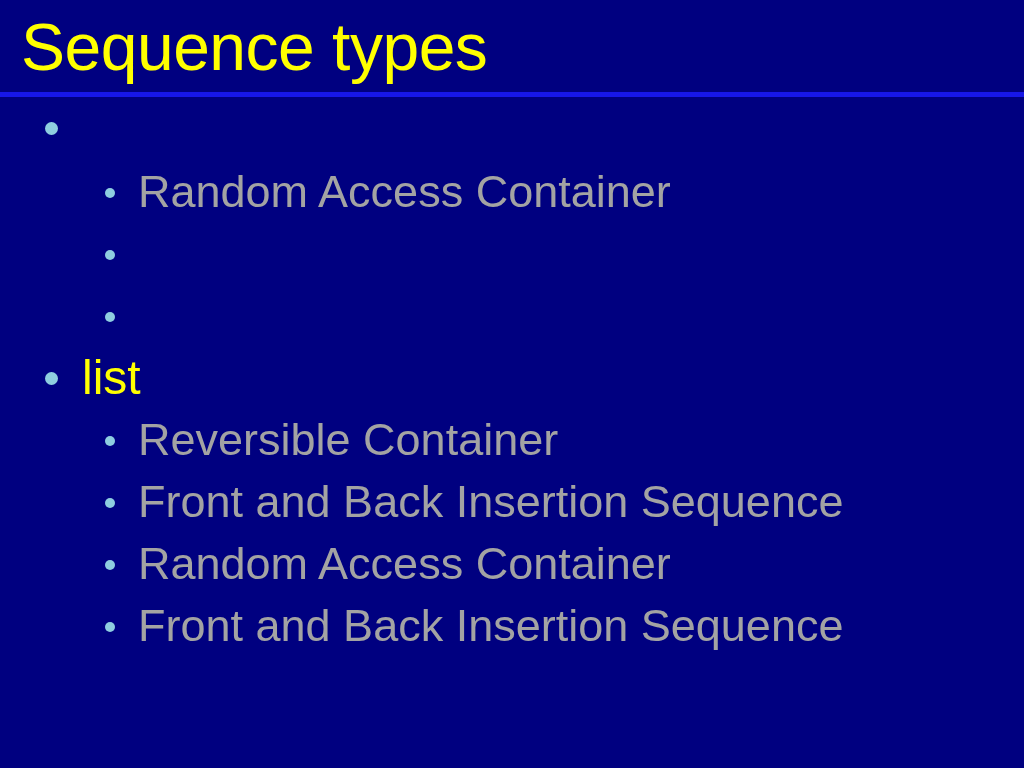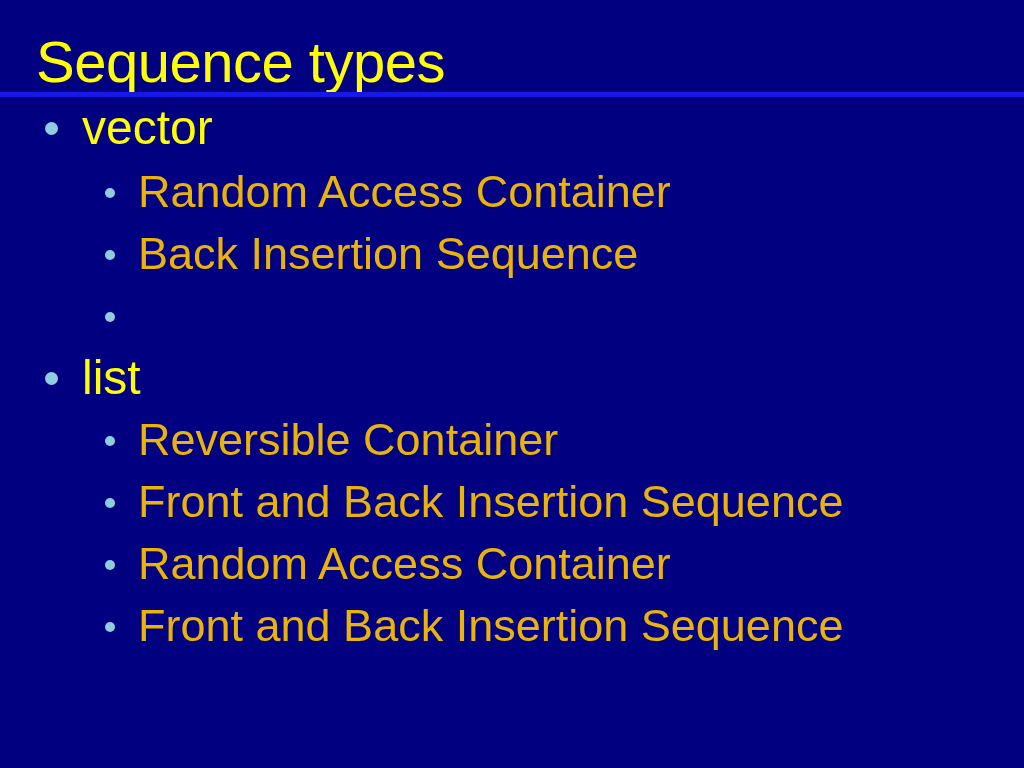--- a/index.html
+++ b/index.html
@@ -23,23 +23,23 @@
     position: absolute;
     left: 0;
     top: 0;
     width: 1024px;
     height: 92px;
   }
   #slide-title {
     position: absolute;
     left: 20px;
     top: 6px;
-    margin: 16px;
+    margin: 1px;
     padding: 0;
-    font-size: 58px;
+    font-size: 66px;
     line-height: 80px;
     font-weight: normal;
     color: #FFFF00;
     letter-spacing: -0.5px;
     white-space: nowrap;
   }
   #title-rule {
     position: absolute;
     left: 0;
     top: 92px;
@@ -103,49 +103,47 @@
     left: 105px;
     top: 27px;
     width: 10px;
     height: 10px;
   }
   .level-2 > .bullet-text {
     left: 138px;
     top: 0px;
     font-size: 45px;
     line-height: 62px;
-    color: #eab308;
+    color: #a3a3a3;
   }
 </style>
 </head>
 <body>
 
 <div id="slide">
 
   <div id="title-area">
     <h1 id="slide-title">Sequence types</h1>
   </div>
 
   <div id="title-rule"></div>
 
   <ul id="body-list">
 
     <li class="bullet-line level-1 first">
       <span class="bullet-dot"></span>
-      <span class="bullet-text">vector</span>
     </li>
 
     <li class="bullet-line level-2">
       <span class="bullet-dot"></span>
       <span class="bullet-text">Random Access Container</span>
     </li>
 
     <li class="bullet-line level-2">
       <span class="bullet-dot"></span>
-      <span class="bullet-text">Back Insertion Sequence</span>
     </li>
 
     <li class="bullet-line level-2">
       <span class="bullet-dot"></span>
     </li>
 
     <li class="bullet-line level-1">
       <span class="bullet-dot"></span>
       <span class="bullet-text">list</span>
     </li>

